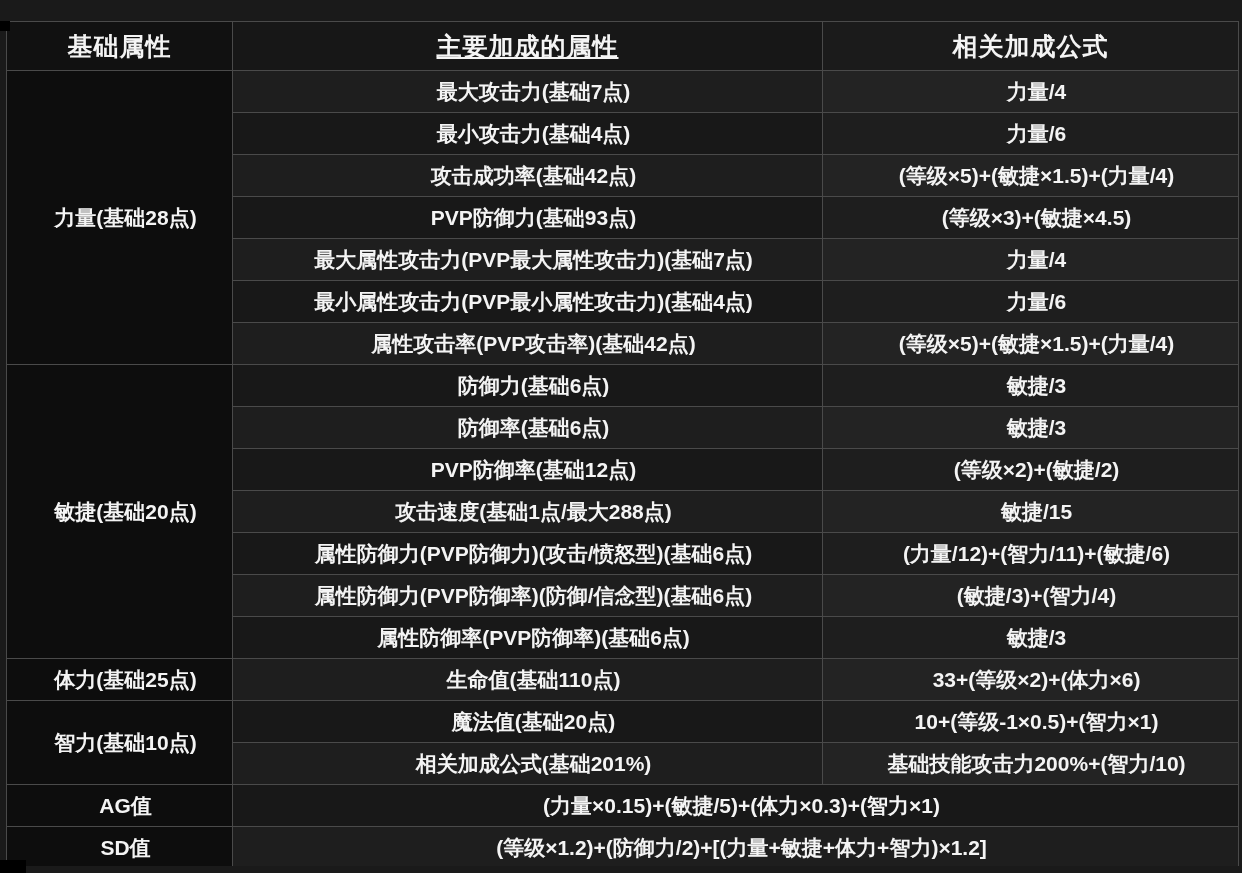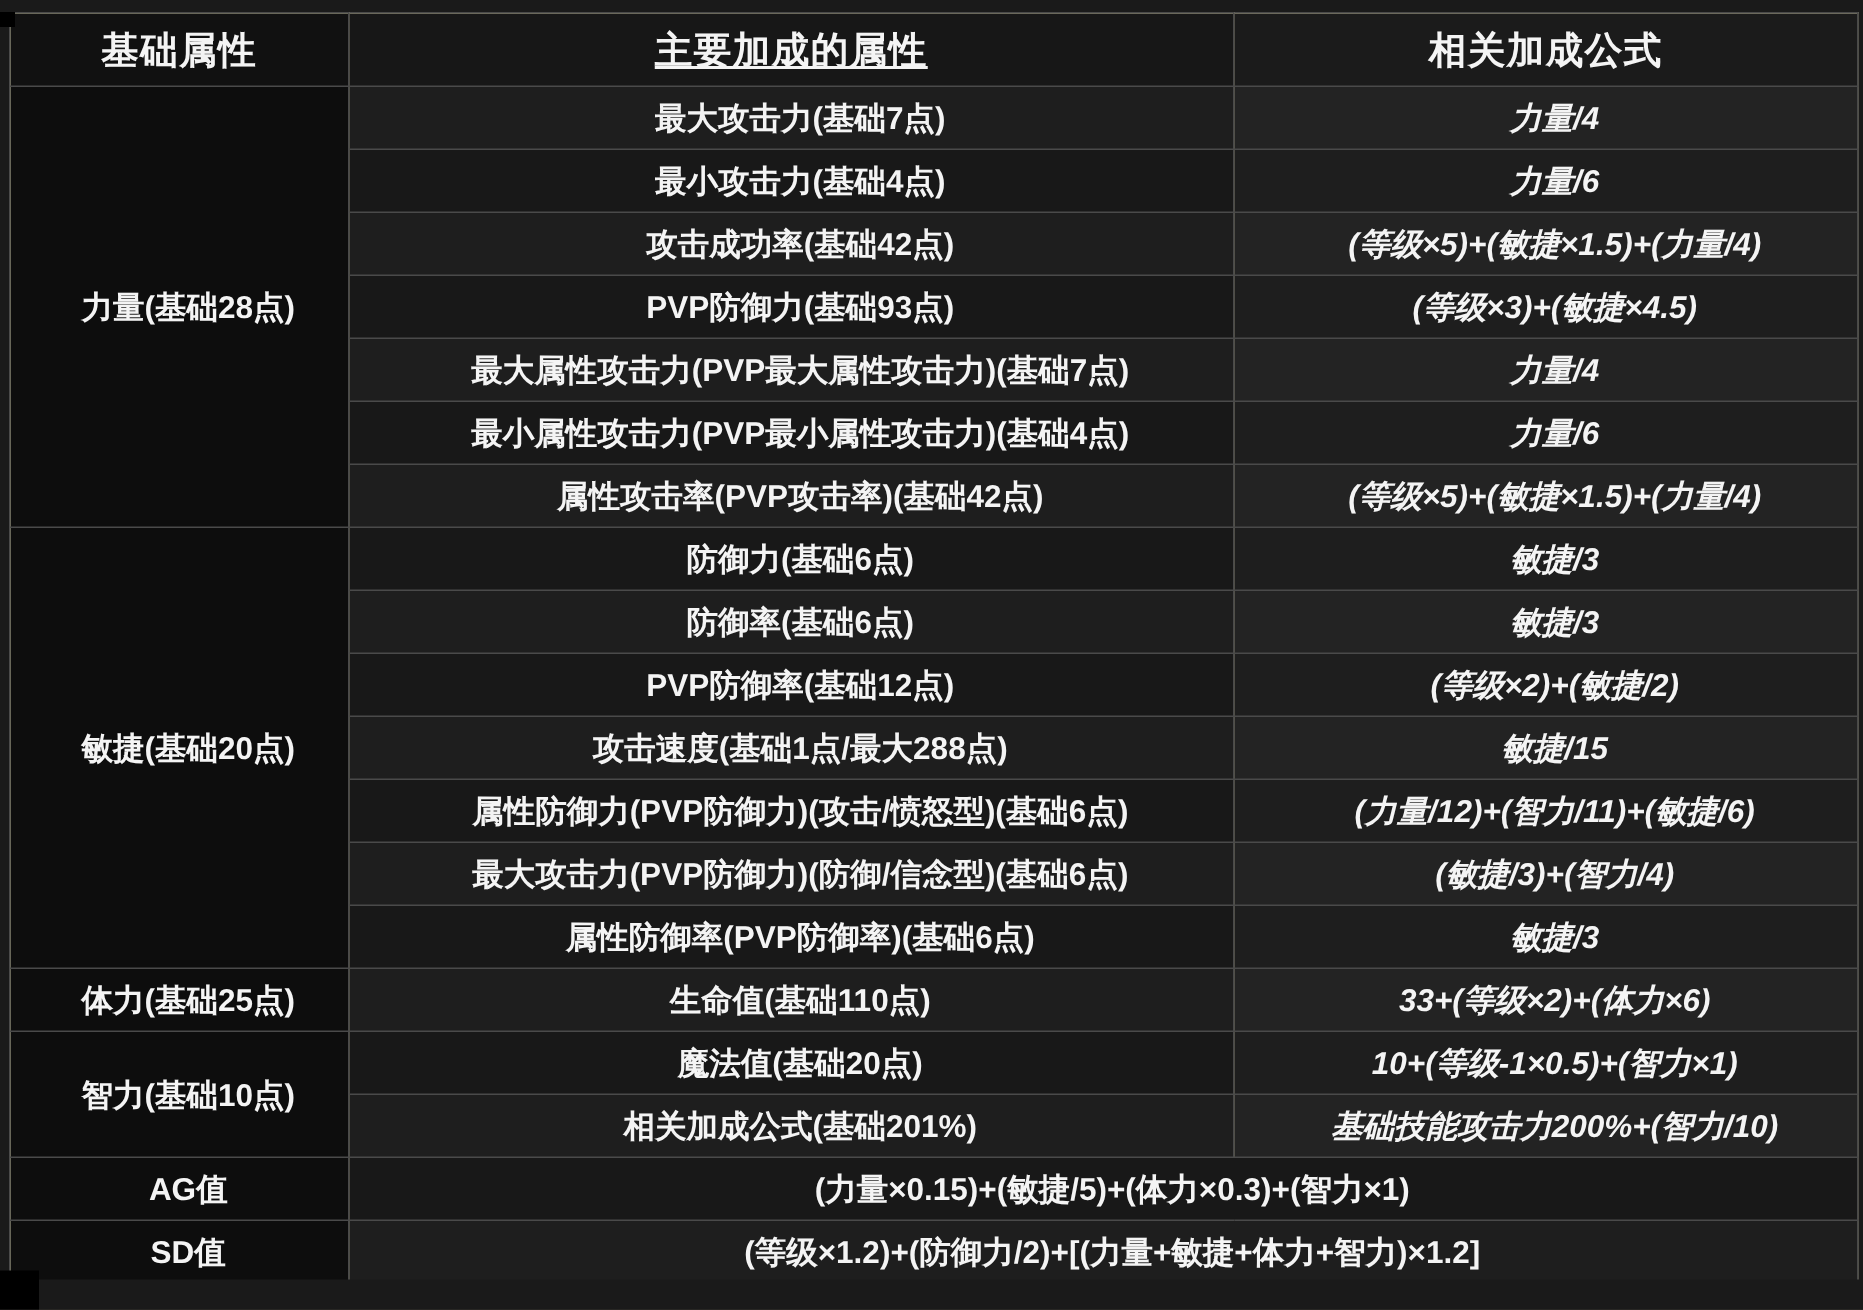--- a/index.html
+++ b/index.html
@@ -17,22 +17,22 @@
   #wrap {
     width: 1242px;
     height: 873px;
     position: relative;
     background: #1a1a1a;
   }
   table.stat-table {
     border-collapse: collapse;
     table-layout: fixed;
     width: 1232px;
-    margin: 8px 0 0 6px;
-    background: #fef9c3;
+    margin: 21px 0 0 6px;
+    background: #15803d;
   }
   table.stat-table col.c1 { width: 226px; }
   table.stat-table col.c2 { width: 590px; }
   table.stat-table col.c3 { width: 416px; }
 
   table.stat-table th,
   table.stat-table td {
     border: 1px solid #4a4a4a;
     text-align: center;
     vertical-align: middle;
@@ -60,21 +60,20 @@
     font-size: 22px;
     background: #0d0d0d;
   }
   td.desc-cell {
     background: #1e1e1e;
     font-size: 21px;
   }
   td.formula-cell {
     background: #232323;
     font-size: 21px;
-    font-style: italic;
   }
   tr.alt td.desc-cell { background: #181818; }
   tr.alt td.formula-cell { background: #1e1e1e; }
 
   td.wide-cell {
     background: #1e1e1e;
     font-size: 21px;
   }
   tr.alt td.wide-cell { background: #181818; }
 
@@ -160,21 +159,21 @@
       </tr>
       <tr>
         <td class="desc-cell">攻击速度(基础1点/最大288点)</td>
         <td class="formula-cell">敏捷/15</td>
       </tr>
       <tr class="alt">
         <td class="desc-cell">属性防御力(PVP防御力)(攻击/愤怒型)(基础6点)</td>
         <td class="formula-cell">(力量/12)+(智力/11)+(敏捷/6)</td>
       </tr>
       <tr>
-        <td class="desc-cell">最大攻击力(PVP防御力)(防御/信念型)(基础6点)</td>
+        <td class="desc-cell">属性防御力(PVP防御率)(防御/信念型)(基础6点)</td>
         <td class="formula-cell">(敏捷/3)+(智力/4)</td>
       </tr>
       <tr class="alt">
         <td class="desc-cell">属性防御率(PVP防御率)(基础6点)</td>
         <td class="formula-cell">敏捷/3</td>
       </tr>
 
       <tr>
         <td class="attr-cell">体力(基础25点)</td>
         <td class="desc-cell">生命值(基础110点)</td>

